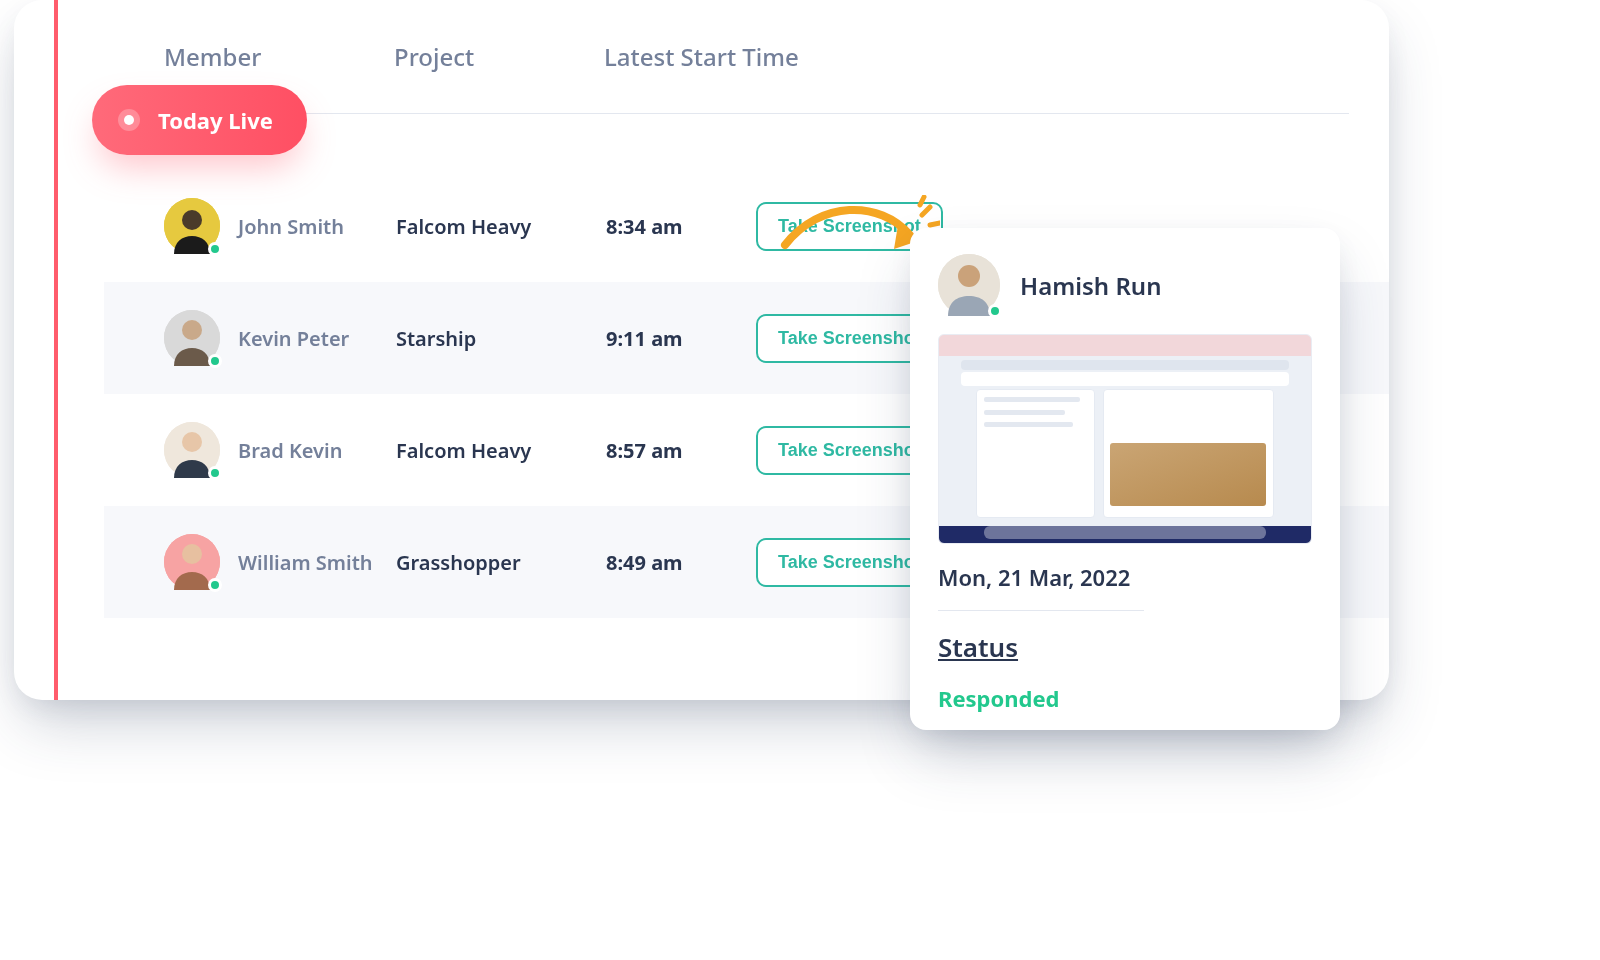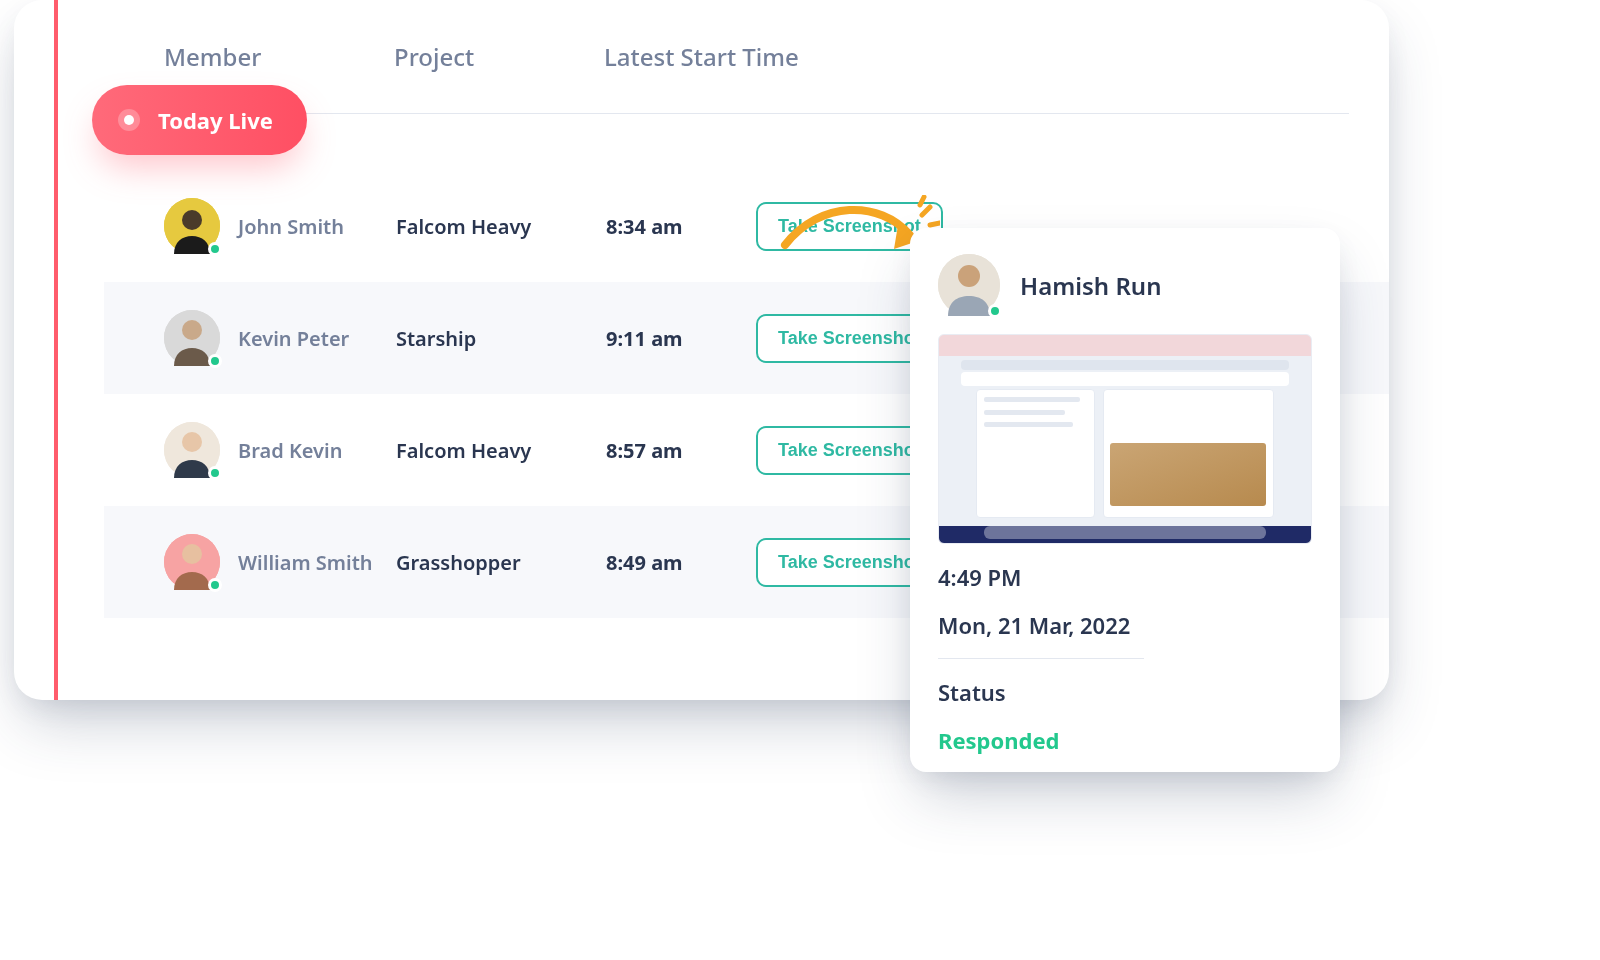--- a/index.html
+++ b/index.html
@@ -159,21 +159,21 @@
   .shot .colA{position:absolute;left:10%;top:26%;width:32%;bottom:12%;background:#fff;border:1px solid #e5eaf2;border-radius:4px;}
   .shot .colB{position:absolute;left:44%;top:26%;right:10%;bottom:12%;background:#fff;border:1px solid #e5eaf2;border-radius:4px;}
   .shot .img{position:absolute;left:46%;right:12%;top:52%;height:30%;background:linear-gradient(160deg,#caa574,#b78a4e);border-radius:3px;}
   .shot .dock{position:absolute;left:12%;right:12%;bottom:2%;height:6%;border-radius:6px;background:rgba(255,255,255,.35);}
   .shot .lineA{position:absolute;left:12%;top:30%;width:26%;height:5px;background:#e3e8f0;border-radius:2px;}
   .shot .lineA2{top:36%; width:22%;}
   .shot .lineA3{top:42%; width:24%;}
   .meta-time{color:var(--ink);font-size:22px;font-weight:600;}
   .meta-date{color:var(--ink);font-size:22px;font-weight:600;}
   .divider{height:1px;background:var(--border);width:55%;}
-  .status-label{color:var(--ink);font-size:22px;font-weight:600;}
+  .status-label{color:var(--ink);font-size:26px;font-weight:600;text-decoration:underline;}
   .status-value{color:var(--green);font-size:22px;font-weight:700;}
 
   
   .face{width:100%;height:100%;}
 </style>
 </head>
 <body>
 
 <div class="panel">
   <div class="panel-inner">
@@ -282,18 +282,17 @@
       <div class="bar bar2"></div>
     <div class="colA"></div>
       <div class="colB"></div>
     <div class="lineA"></div>
       <div class="lineA lineA2"></div>
       <div class="lineA lineA3"></div>
     <div class="img"></div>
       <div class="dock"></div>
   </div>
 
-  <div class="meta-time">4:49 PM</div>
   <div class="meta-date">Mon, 21 Mar, 2022</div>
   <div class="divider"></div>
   <div class="status-label">Status</div>
   <div class="status-value">Responded</div>
 </div>
 
 </body></html>

